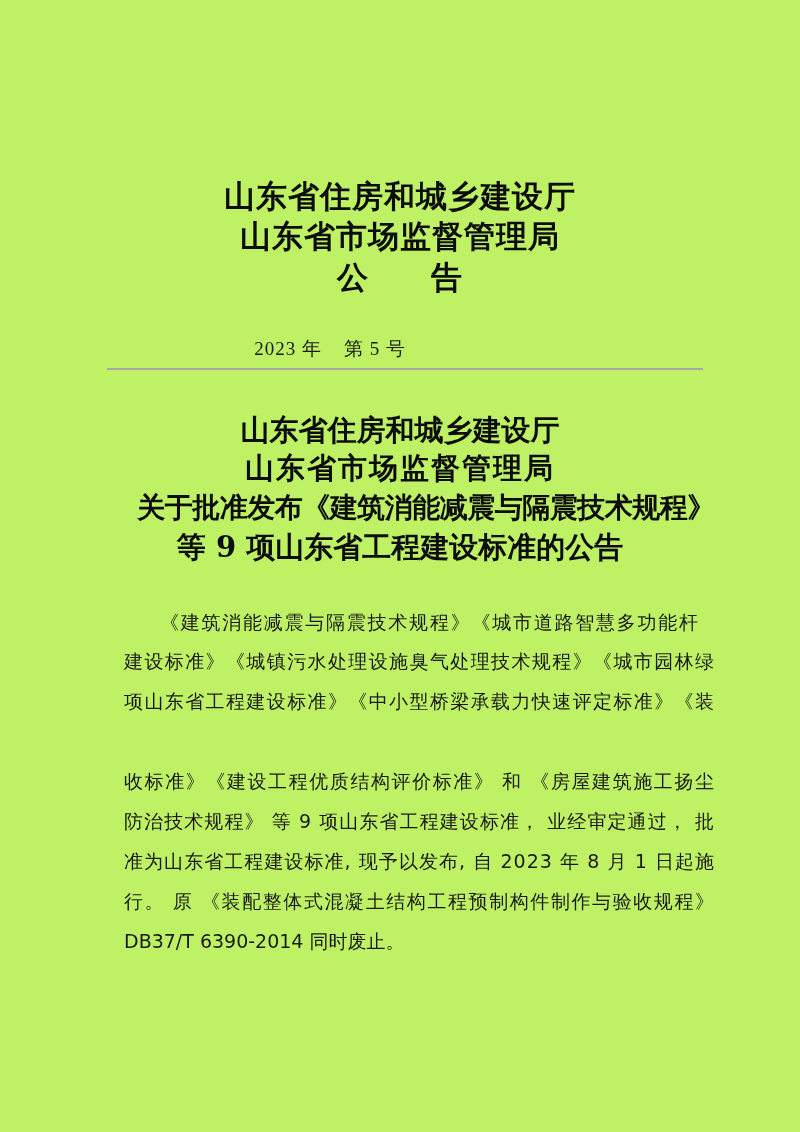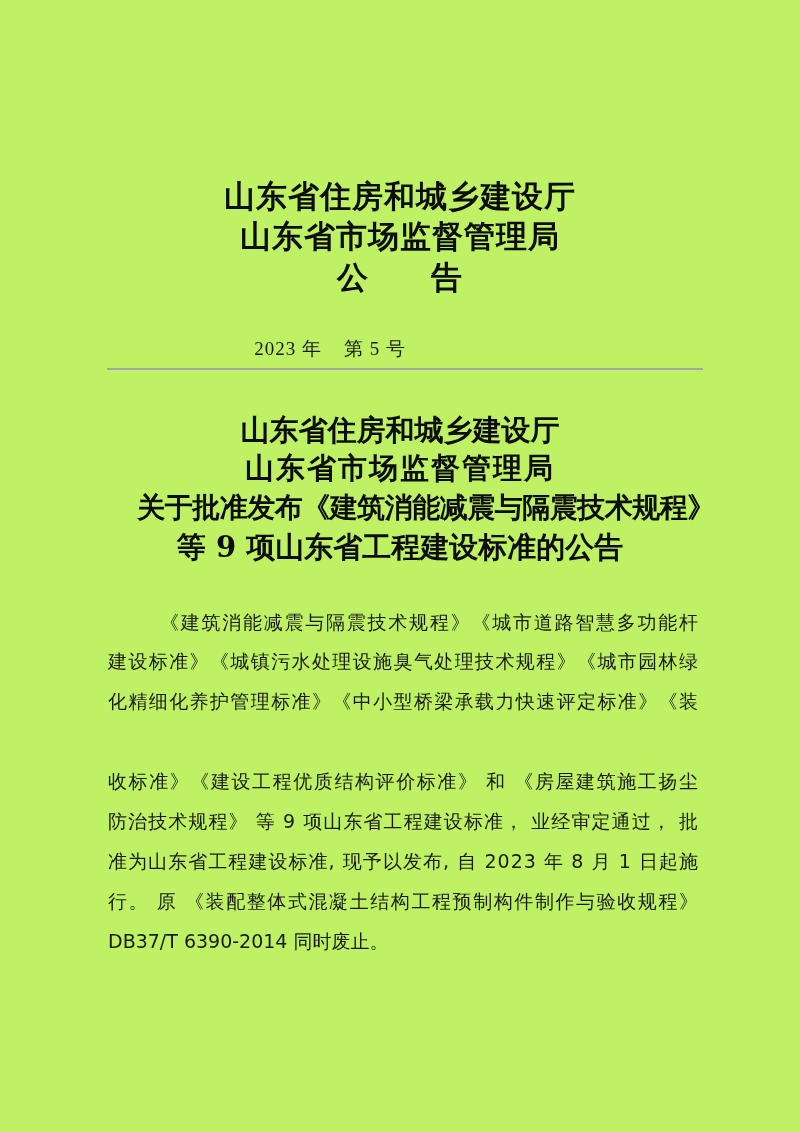--- a/index.html
+++ b/index.html
@@ -11,21 +11,21 @@
   .hdr-3 { top: 257px; }
   .hdr-3 .gap { display: inline-block; width: 62px; }
   .docno { position: absolute; left: 0; width: 660px; top: 336px; text-align: center; font-family: "Liberation Serif", "DejaVu Serif", serif; font-size: 19px; line-height: 26px; color: #1a1a1a; letter-spacing: 1px; }
   .docno .gap { display: inline-block; width: 22px; }
   .rule { position: absolute; left: 107px; top: 368px; width: 596px; height: 2px; background: #a6a6a6; }
   .title { position: absolute; left: 0; width: 800px; text-align: center; font-family: "DejaVu Serif", "Liberation Serif", serif; font-weight: bold; font-size: 29px; line-height: 40px; color: #0d0d0d; }
   .t1 { top: 410px; letter-spacing: 0px; }
   .t2 { top: 448px; letter-spacing: 2px; }
   .t3 { top: 488px; font-size: 28px; letter-spacing: -0.5px; margin-left: 26px; }
   .t4 { top: 527px; letter-spacing: 0px; }
-  .body-line { position: absolute; left: 108px; width: 590px; font-family: "DejaVu Sans", "Liberation Sans", sans-serif; font-size: 19px; line-height: 28px; color: #1a1a1a; text-align: justify; text-align-last: justify; white-space: nowrap; }
+  .body-line { position: absolute; left: 124px; width: 590px; font-family: "DejaVu Sans", "Liberation Sans", sans-serif; font-size: 19px; line-height: 28px; color: #1a1a1a; text-align: justify; text-align-last: justify; white-space: nowrap; }
   .body-line.first { left: 160px; width: 538px; }
   .body-line.last { text-align-last: left; width: auto; }
 </style>
 </head>
 <body>
 
 <div class="page">
 
   <div class="hdr hdr-1">山东省住房和城乡建设厅</div>
   <div class="hdr hdr-2">山东省市场监督管理局</div>
@@ -39,20 +39,20 @@
 
   <div class="rule"></div>
 
   <div class="title t1">山东省住房和城乡建设厅</div>
   <div class="title t2">山东省市场监督管理局</div>
   <div class="title t3">关于批准发布《建筑消能减震与隔震技术规程》</div>
   <div class="title t4">等 9 项山东省工程建设标准的公告</div>
 
   <div class="body-line first" style="top: 608px; text-align-last: left; width: auto; display: inline-block; letter-spacing: 1.76px;">《建筑消能减震与隔震技术规程》《城市道路智慧多功能杆</div>
   <div class="body-line" style="top: 647px; text-align-last: left; width: auto; display: inline-block; letter-spacing: 1.39286px;">建设标准》《城镇污水处理设施臭气处理技术规程》《城市园林绿</div>
-  <div class="body-line" style="top: 687px; text-align-last: left; width: auto; display: inline-block; letter-spacing: 1.39286px;">化精细化养护管理标准》《中小型桥梁承载力快速评定标准》《装</div>
+  <div class="body-line" style="top: 687px; text-align-last: left; width: auto; display: inline-block; letter-spacing: 1.39286px;">项山东省工程建设标准》《中小型桥梁承载力快速评定标准》《装</div>
   <div class="body-line" style="top: 767px; text-align-last: left; width: auto; display: inline-block; letter-spacing: 1.58297px;">收标准》《建设工程优质结构评价标准》 和 《房屋建筑施工扬尘</div>
   <div class="body-line" style="top: 807px; text-align-last: left; width: auto; display: inline-block; letter-spacing: 1.08447px;">防治技术规程》 等 9 项山东省工程建设标准， 业经审定通过， 批</div>
   <div class="body-line" style="top: 847px; text-align-last: left; width: auto; display: inline-block; letter-spacing: 1.05574px;">准为山东省工程建设标准, 现予以发布, 自 2023 年 8 月 1 日起施</div>
   <div class="body-line" style="top: 887px; text-align-last: left; width: auto; display: inline-block; letter-spacing: 1.58297px;">行。 原 《装配整体式混凝土结构工程预制构件制作与验收规程》</div>
   <div class="body-line last" style="top:927px;">DB37/T 6390-2014 同时废止。</div>
 
 </div>
 
 </body></html>

